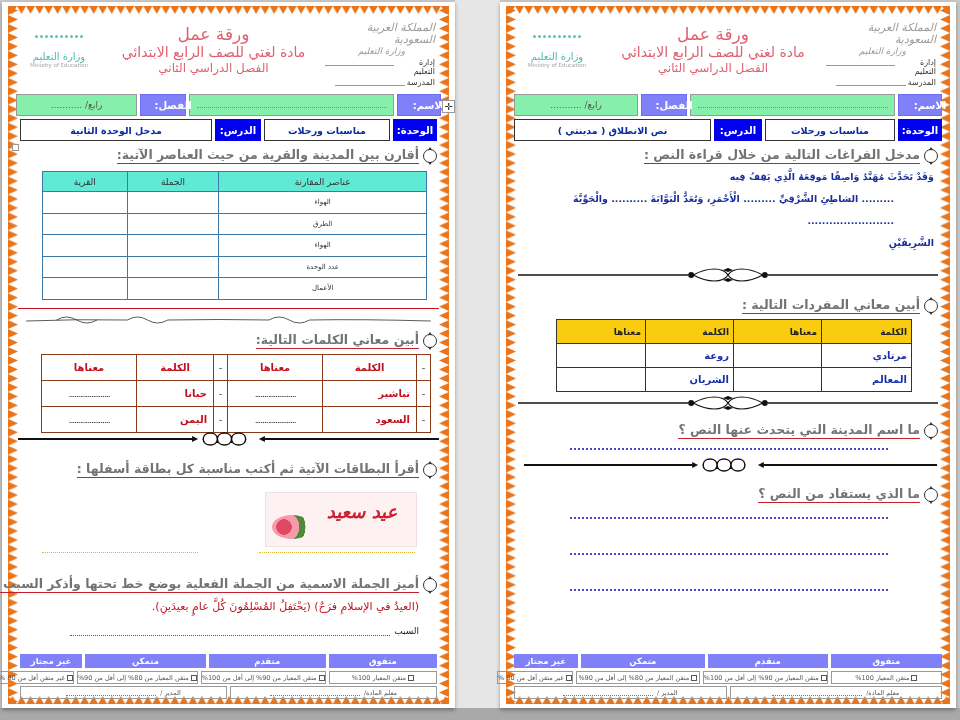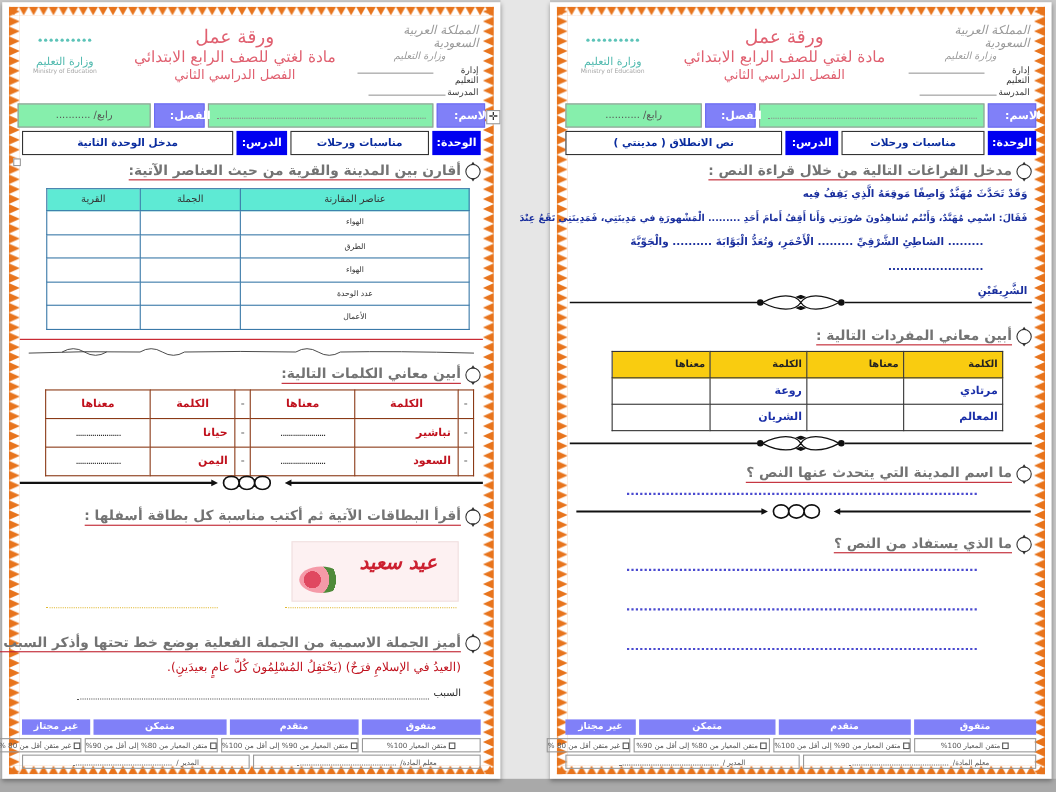--- a/index.html
+++ b/index.html
@@ -435,21 +435,20 @@
         <div class="lbl-dark" style="width:48px">الدرس:</div>
         <div class="box-dark" style="flex:1">نص الانطلاق ( مدينتي )</div>
       </div>
 
       <div class="q" style="top:133px">
         <span class="circ"></span>
         <span class="qt">مدخل الفراغات التالية من خلال قراءة النص :</span>
       </div>
       <div class="para" style="top:152px">
         <div>وَقَدْ تَحَدَّثَ مُهَنَّدٌ وَاصِفًا مَوقِعَهُ الَّذِي يَقِفُ فِيه</div>
-        <div style="white-space:nowrap;font-size:8.6px">فَقَالَ: اسْمِي مُهَنَّدٌ، وَأَنْتُم تُشاهِدُونَ صُورَتِي وَأَنا أَقِفُ أَمامَ أَحَدِ ......... الْمَشْهورَةِ في مَدِينَتِي، فَمَدِينَتِي تَقَعُ عِنْدَ</div>
         <div style="padding-right:40px">......... الشاطِئِ الشَّرْقِيِّ ......... الْأَحْمَرِ، وَتُعَدُّ الْبَوَّابَةَ .......... والْجَوِّيَّةَ ........................</div>
         <div>الشَّرِيفَيْنِ</div>
       </div>
 
       <div class="orn" style="top:254px">
         <svg viewBox="0 0 430 14" preserveAspectRatio="none">
           <line x1="4" y1="7" x2="175" y2="7" stroke="#111" stroke-width="1.5"></line>
           <line x1="255" y1="7" x2="426" y2="7" stroke="#111" stroke-width="1.5"></line>
           <circle cx="178" cy="7" r="3" fill="#111"></circle>
             <circle cx="252" cy="7" r="3" fill="#111"></circle>

